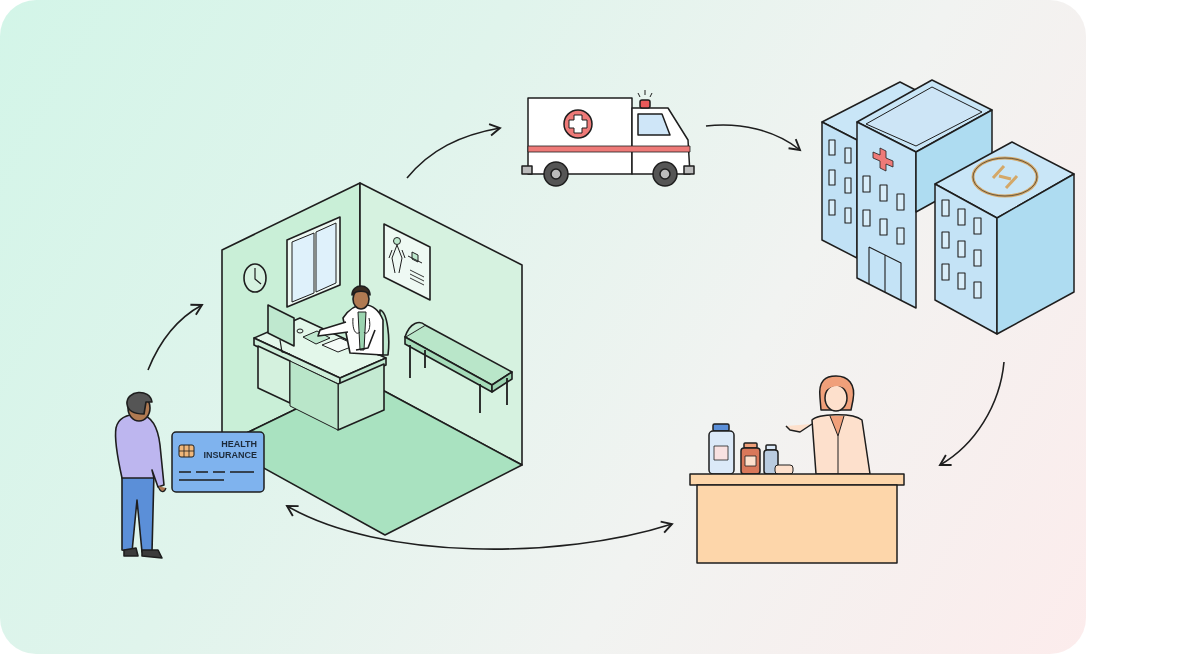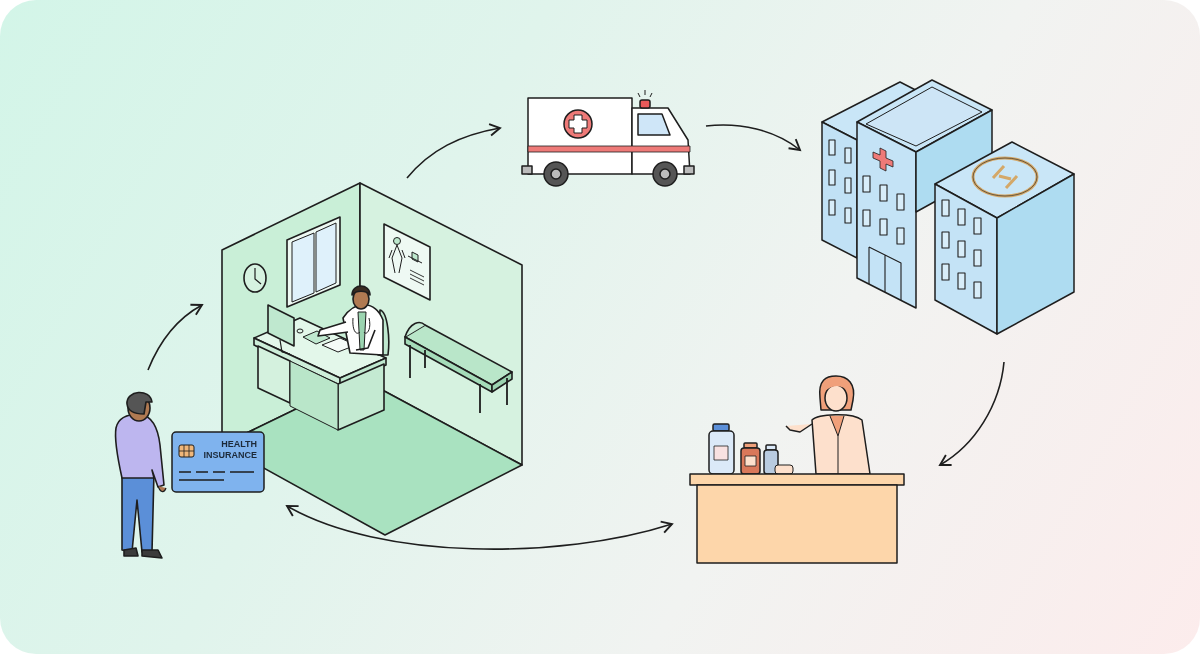--- a/index.html
+++ b/index.html
@@ -1,18 +1,18 @@
 <!DOCTYPE html>
 <html><head>
 <meta charset="utf-8">
 <style>
   html,body{margin:0;padding:0;background:#ffffff;}
   body{width:1200px;height:654px;overflow:hidden;font-family:"Liberation Sans",sans-serif;}
-  .canvas{position:absolute;left:0;top:0;width:1200px;height:654px;border-radius:36px;overflow:hidden;
-    background:linear-gradient(120deg,#d3f5e8 0%,#e0f4ec 35%,#f1f3f1 65%,#fcecec 100%);}
+  .canvas{position:absolute;left:0;top:0;width:1038px;height:654px;border-radius:36px;overflow:hidden;
+    background:linear-gradient(120deg,#d3f5e8 0%,#e0f4ec 35%,#f1f3f1 65%,#fcecec 100%);padding-left:48px;}
   svg{position:absolute;left:0;top:0;}
   .card-text{font-family:"Liberation Sans",sans-serif;font-weight:bold;font-size:9px;fill:#1c2a3a;}
 </style>
 </head>
 <body>
 
 <div class="canvas">
 <svg width="1200" height="654" viewBox="0 0 1200 654">
   <defs>
     <marker id="ah" viewBox="0 0 10 10" refX="8" refY="5" markerWidth="9" markerHeight="9" orient="auto-start-reverse">

